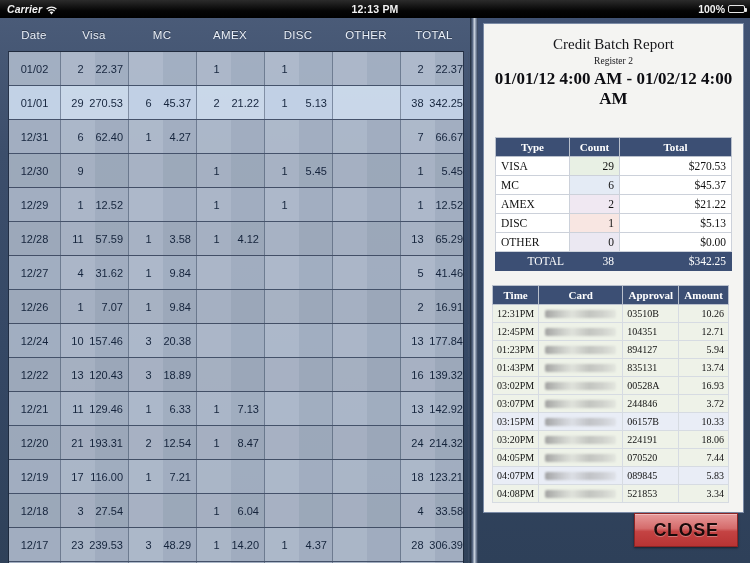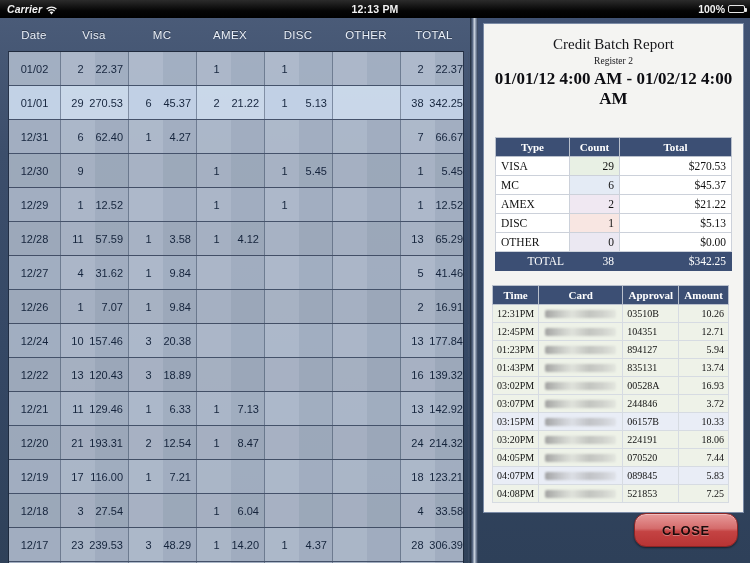--- a/index.html
+++ b/index.html
@@ -187,25 +187,25 @@
     display: block; height: 8px; border-radius: 2px; margin: 1px 2px;
     background: linear-gradient(to right,
       rgba(150,150,150,.85) 0%, rgba(170,170,170,.55) 22%,
       rgba(190,190,190,.3) 38%, rgba(160,160,160,.55) 62%,
       rgba(175,175,175,.5) 80%, rgba(195,195,195,.25) 100%);
     filter: blur(1.2px);
   }
 
   #close-button {
     position: absolute; right: 12px; bottom: 16px;
-    width: 104px; height: 34px; border-radius: 12px;
+    width: 104px; height: 34px; border-radius: 0;
     background: linear-gradient(to bottom, #e79a9a 0%, #d56c6c 45%, #c44343 55%, #b83434 100%);
     border: 1px solid #8d2424;
     box-shadow: 0 1px 2px rgba(0,0,0,.5), inset 0 1px 0 rgba(255,255,255,.35);
-    color: #1a0a0a; font-size: 13px; font-weight: bold; letter-spacing: .6px;
+    color: #1a0a0a; font-size: 18px; font-weight: bold; letter-spacing: .6px;
     display: flex; align-items: center; justify-content: center;
     text-shadow: 0 1px 0 rgba(255,255,255,.3);
     cursor: pointer;
   }
 </style>
 </head>
 <body>
 
 <div id="statusbar">
   <div id="carrier-group">
@@ -797,21 +797,21 @@
                 </td>
                 <td class="x-appr">089845</td>
                 <td class="x-amt">5.83</td>
               </tr>
               <tr>
                 <td class="x-time">04:08PM</td>
                 <td class="x-card">
                   <span class="redact"></span>
                 </td>
                 <td class="x-appr">521853</td>
-                <td class="x-amt">7.25</td>
+                <td class="x-amt">3.34</td>
               </tr>
             </tbody>
         </table>
       </div>
     </div>
 
     <div id="close-button">CLOSE</div>
   </div>
 </div>
 

